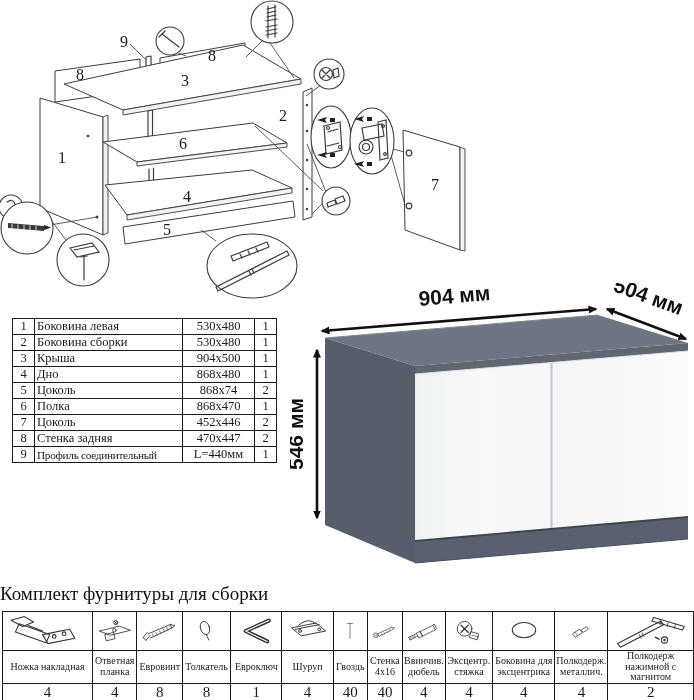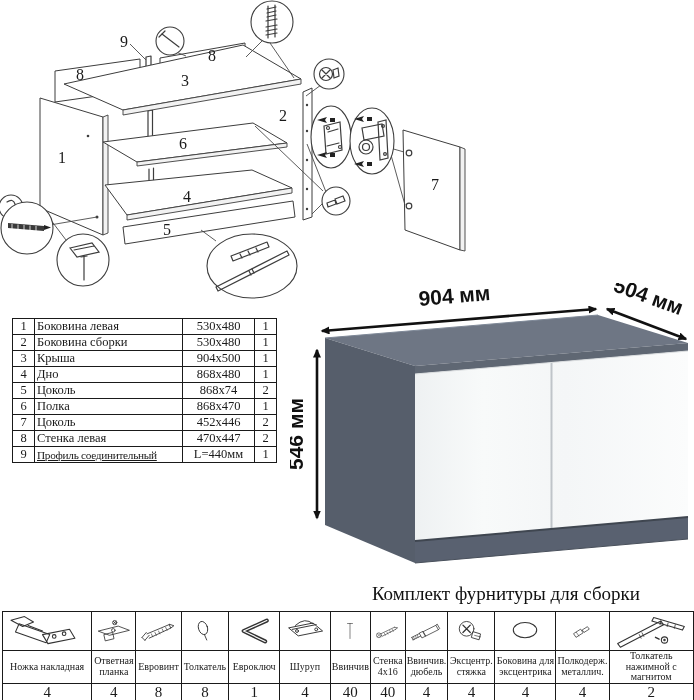--- a/index.html
+++ b/index.html
@@ -15,27 +15,27 @@
   .leader{stroke:#4a4a4a;stroke-width:0.9;fill:none;}
   .dot{fill:#3d3d3d;}
   .plabel{font:16px "Liberation Serif", serif;fill:#1a1a1a;text-anchor:middle;}
   .arrowb{fill:#222;}
   
   #parts-table{position:absolute;left:12px;top:318px;border-collapse:collapse;}
   #parts-table td{border:1.4px solid #1a1a1a;height:14.8px;padding:0 2px;
       font:12.5px "Liberation Serif", serif;white-space:nowrap;overflow:hidden;}
   #parts-table td.c{text-align:center;}
   #parts-table td.name{}
-  #parts-table tr:last-child td.name{font-size:11.3px;letter-spacing:-0.3px;text-decoration:underline;}
+  #parts-table tr:last-child td.name{font-size:11.3px;letter-spacing:-0.3px;}
   
   #cabinet{position:absolute;left:290px;top:283px;}
   .dim-line{stroke:#111;stroke-width:2.6;}
   .dim-text{font:bold 21px "Liberation Sans", sans-serif;fill:#111;text-anchor:middle;}
   
-  #hw-title{position:absolute;left:0;top:583px;width:640px;text-align:right;
+  #hw-title{position:absolute;left:0;top:583px;width:640px;text-align:left;
       font:19px "Liberation Serif", serif;color:#111;}
   #hw-table{position:absolute;left:2px;top:611px;border-collapse:collapse;table-layout:fixed;}
   #hw-table td{border:1.4px solid #1a1a1a;text-align:center;vertical-align:middle;padding:0;}
   #hw-table tr.icons td{height:38px;}
   #hw-table tr.names td{height:26px;font:10px "Liberation Serif", serif;line-height:1.05;padding:0 1px;}
   #hw-table tr.counts td{height:17px;font:15px "Liberation Serif", serif;}
   .hwicon{margin:0 auto;}
   .hw{fill:none;stroke:#333;stroke-width:1.2;stroke-linecap:round;stroke-linejoin:round;}
 </style>
 </head>
@@ -226,21 +226,21 @@
           <td class="c">1</td>
         </tr>
       <tr>
           <td class="c">7</td>
           <td class="name">Цоколь</td>
           <td class="c">452x446</td>
           <td class="c">2</td>
         </tr>
       <tr>
           <td class="c">8</td>
-          <td class="name">Стенка левая</td>
+          <td class="name">Стенка задняя</td>
           <td class="c">470x447</td>
           <td class="c">2</td>
         </tr>
       <tr>
           <td class="c">9</td>
           <td class="name">Профиль соединительный</td>
           <td class="c">L=440мм</td>
           <td class="c">1</td>
         </tr>
     </tbody>
@@ -429,27 +429,27 @@
             </svg>
           </td>
       </tr>
       <tr class="names">
         <td>Ножка накладная</td>
         <td>Ответная планка</td>
         <td>Евровинт</td>
         <td>Толкатель</td>
         <td>Евроключ</td>
         <td>Шуруп</td>
-        <td>Ввинчив</td>
+        <td>Гвоздь</td>
         <td>Стенка 4x16</td>
         <td>Ввинчив. дюбель</td>
         <td>Эксцентр. стяжка</td>
         <td>Боковина для эксцентрика</td>
         <td>Полкодерж. металлич.</td>
-        <td>Толкатель нажимной с магнитом</td>
+        <td>Полкодерж нажимной с магнитом</td>
       </tr>
       <tr class="counts">
         <td>4</td>
         <td>4</td>
         <td>8</td>
         <td>8</td>
         <td>1</td>
         <td>4</td>
         <td>40</td>
         <td>40</td>

